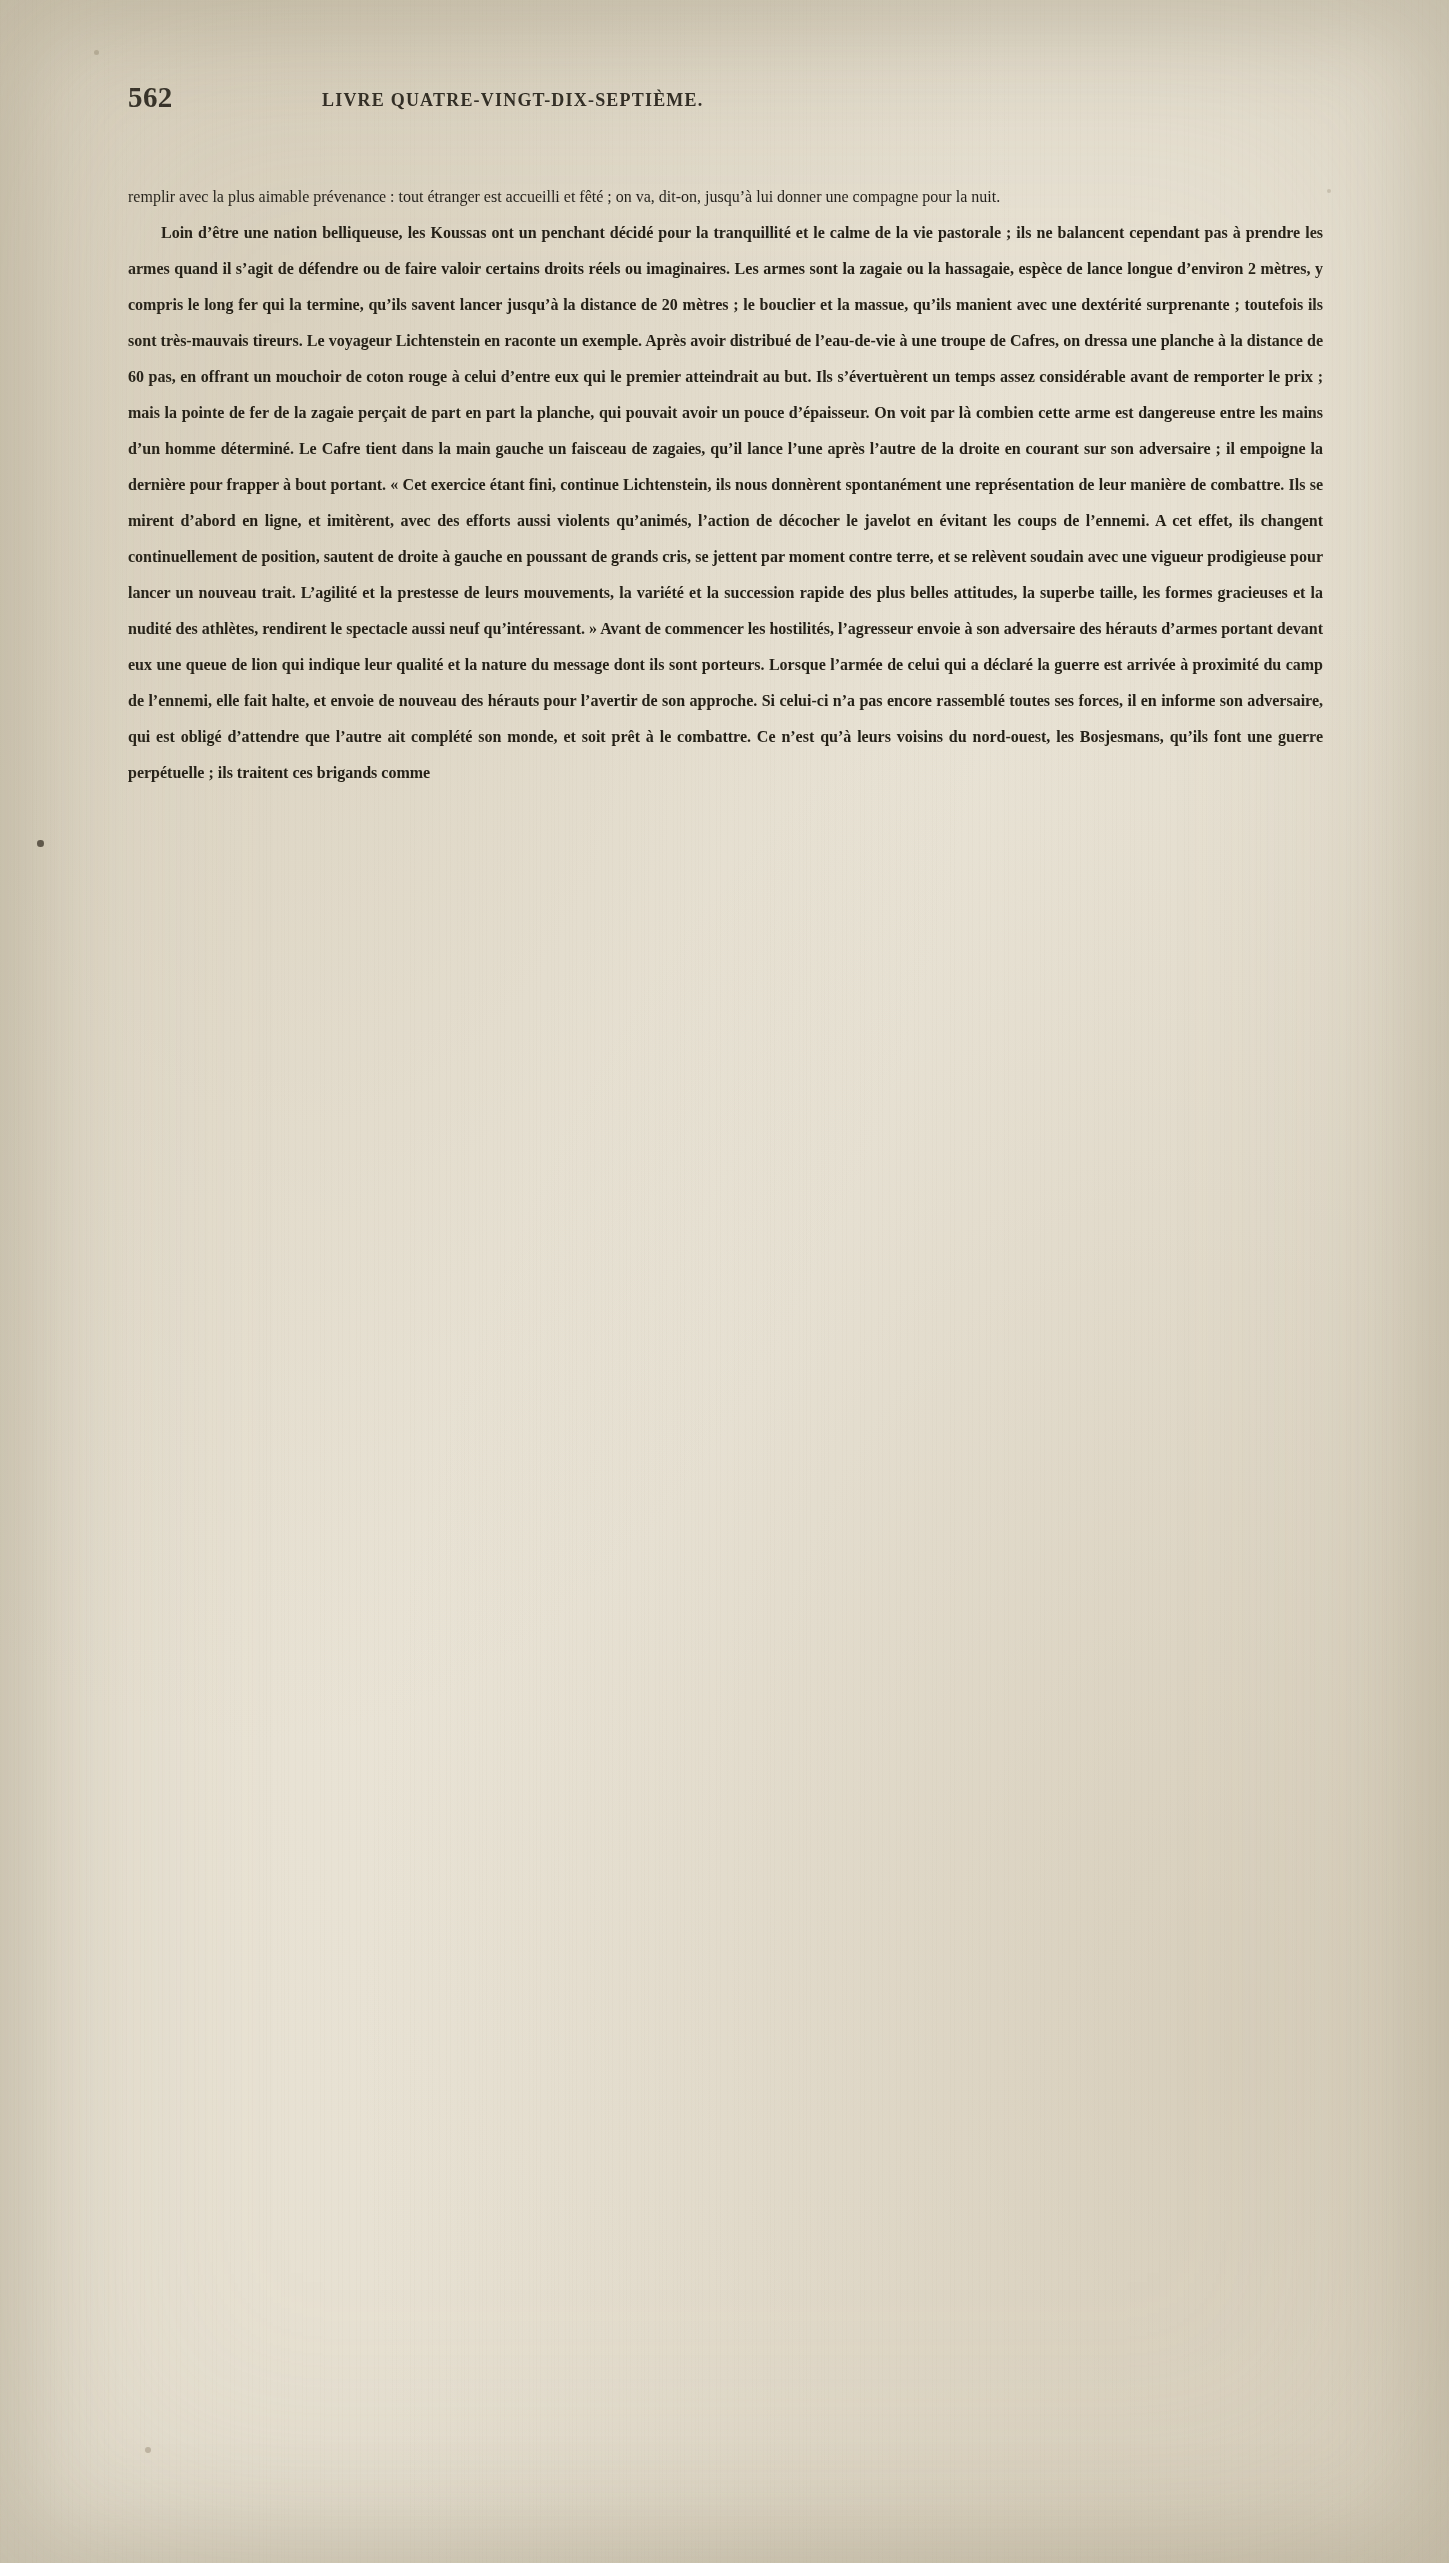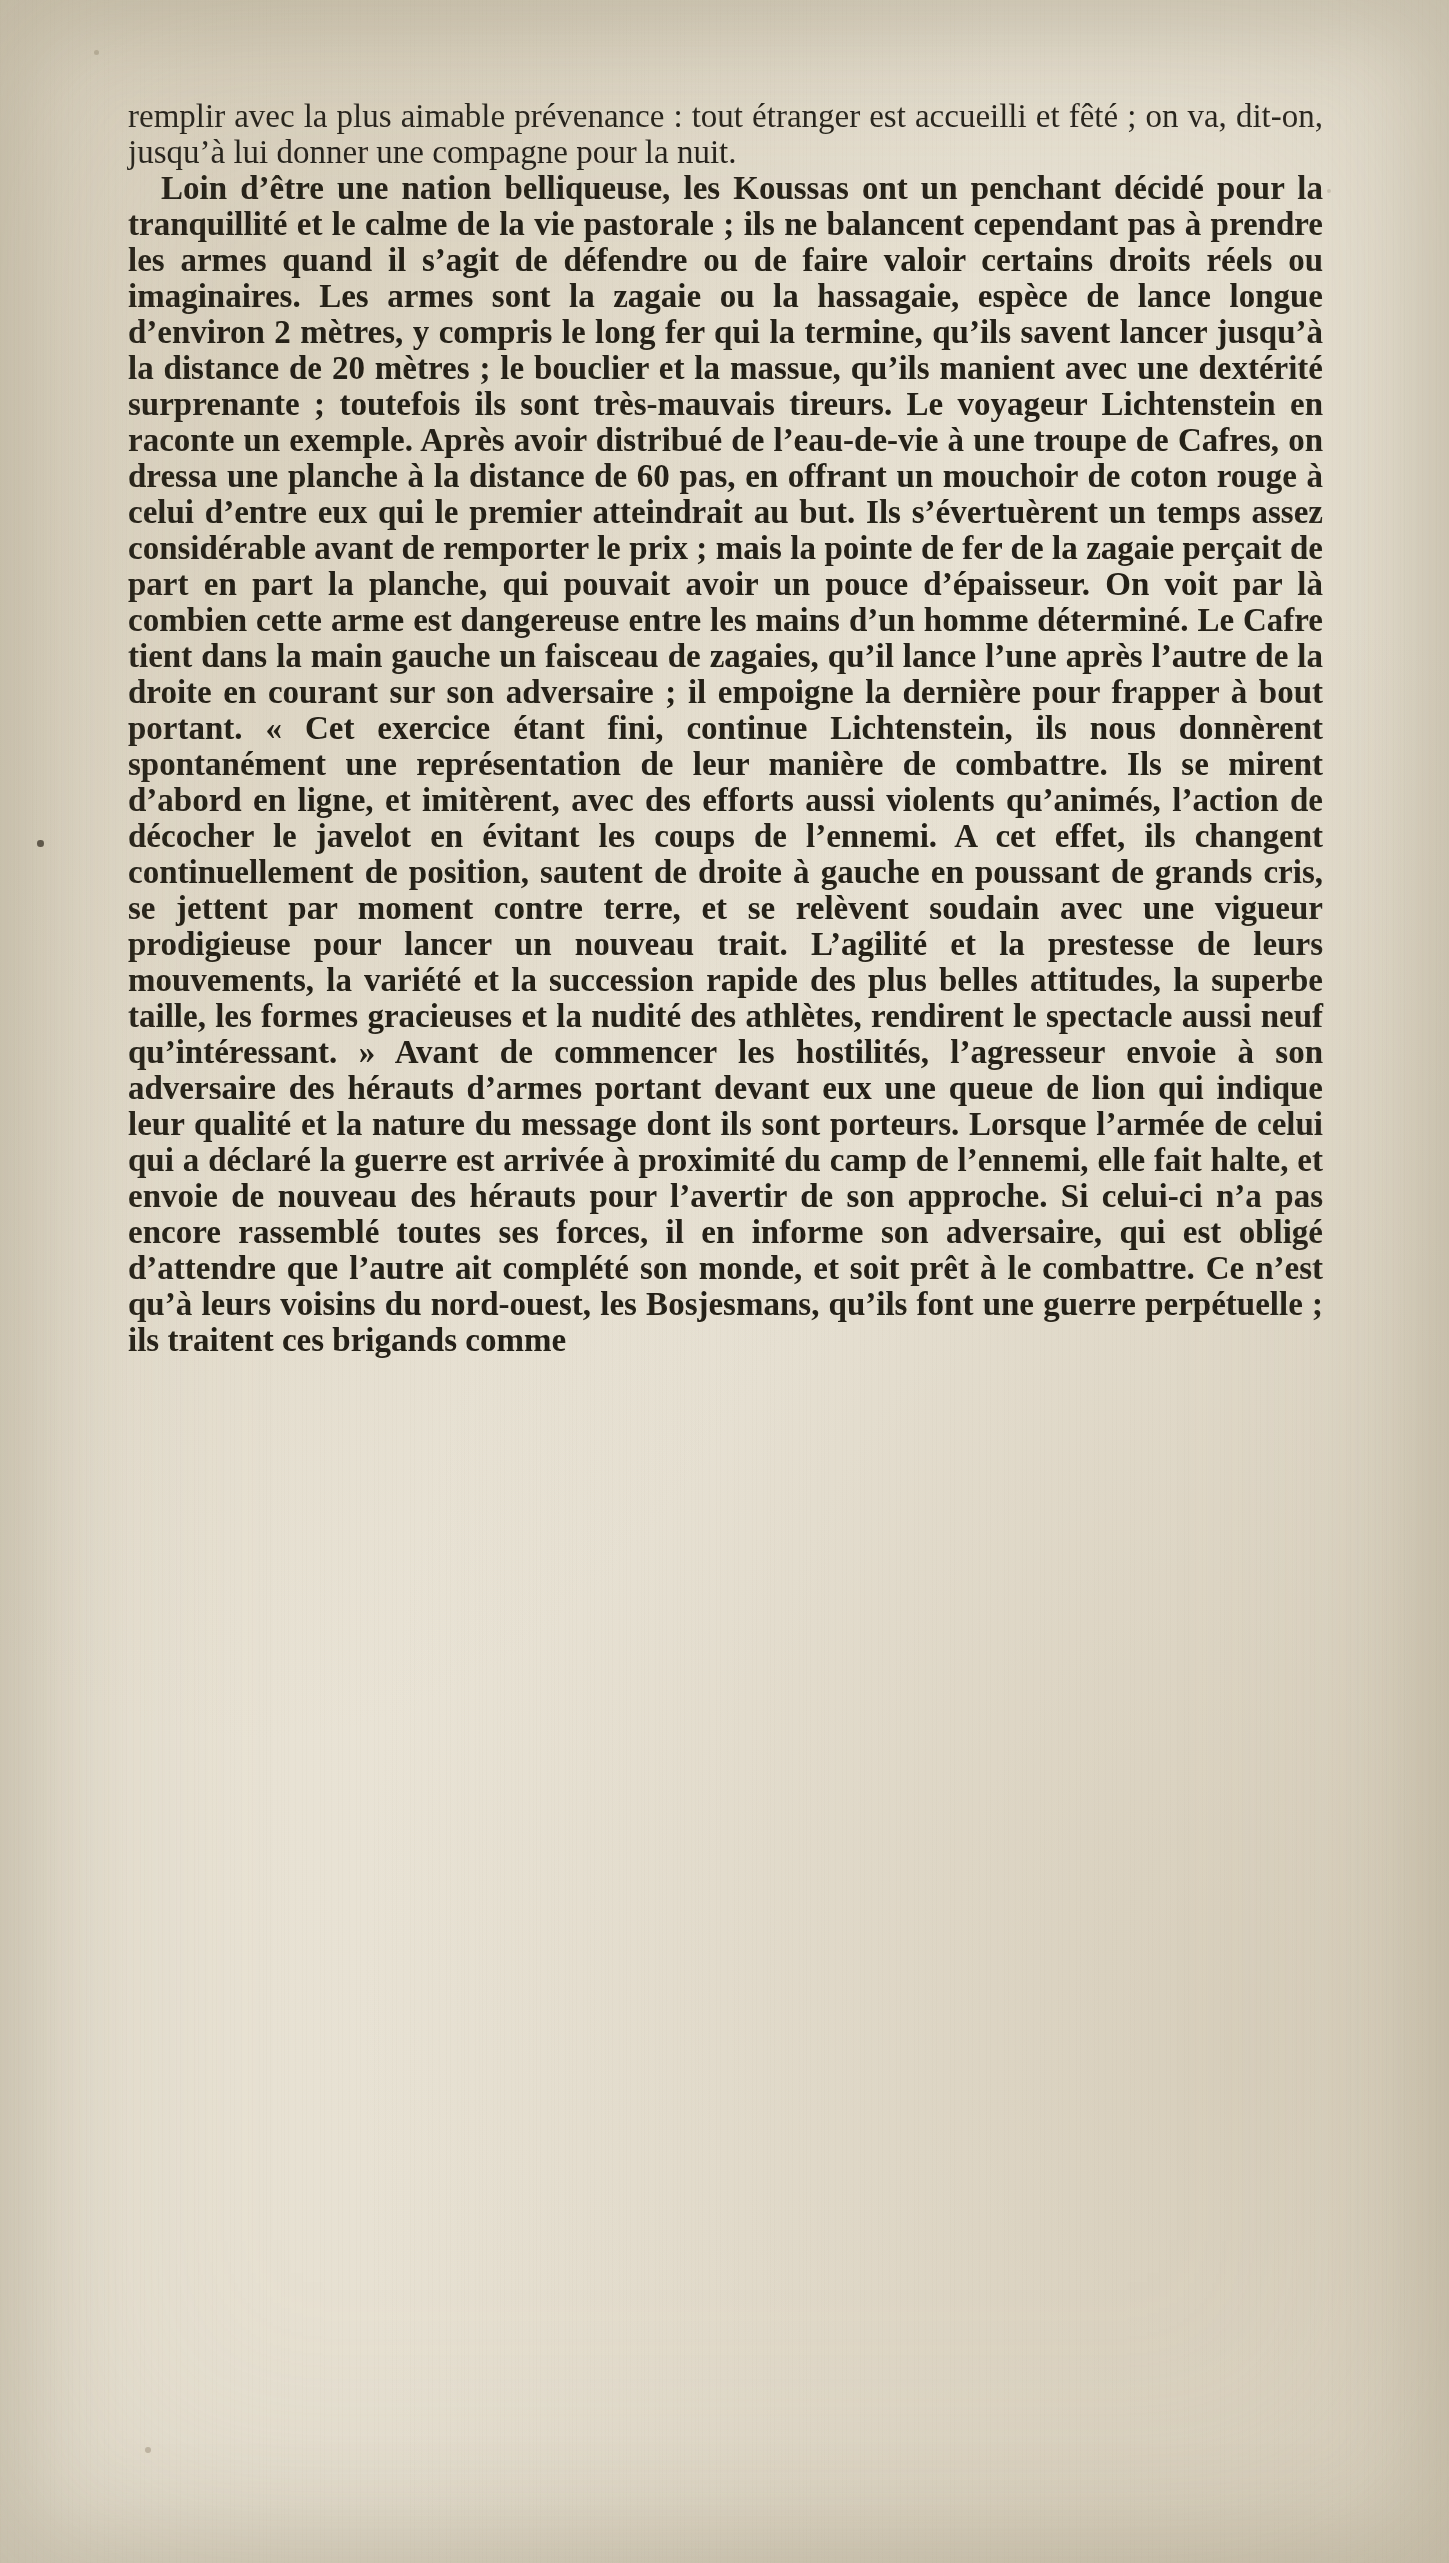--- a/index.html
+++ b/index.html
@@ -72,22 +72,22 @@
     font-family: "Liberation Serif", serif;
     font-weight: bold;
     font-size: 18px;
     letter-spacing: 1.2px;
     color: #2b2720;
     white-space: nowrap;
   }
 
   
   .body-text {
-    margin-top: 20px;
-    font-size: 33px;
+    margin-top: 51px;
+    font-size: 16px;
     line-height: 36px;
     color: #221f19;
     text-align: justify;
     text-align-last: left;
     -webkit-font-smoothing: antialiased;
   }
   .body-text p {
     margin: 0;
     text-indent: 0;
   }
@@ -123,20 +123,24 @@
 <div id="page">
 
   <div class="speck" style="left:94px;top:50px;width:5px;height:5px;"></div>
   <div class="speck" style="left:145px;top:2447px;width:5.8px;height:5.8px;"></div>
   <div class="speck" style="left:1327px;top:189px;width:4.3px;height:4.3px;opacity:.35;"></div>
 
   <div class="margin-dot"></div>
 
   <div id="content">
 
+    <div class="head-row">
+      <div class="folio">562</div>
+      <div class="running-title">LIVRE QUATRE-VINGT-DIX-SEPTIÈME.</div>
+    </div>
 
     <div class="body-text">
       <p>remplir avec la plus aimable prévenance : tout étranger est accueilli et fêté ; on va, dit-on, jusqu’à lui donner une compagne pour la nuit.</p>
       <p class="indent">Loin d’être une nation belliqueuse, les Koussas ont un penchant décidé pour la tranquillité et le calme de la vie pastorale ; ils ne balancent cependant pas à prendre les armes quand il s’agit de défendre ou de faire valoir certains droits réels ou imaginaires. Les armes sont la zagaie ou la hassagaie, espèce de lance longue d’environ 2 mètres, y compris le long fer qui la termine, qu’ils savent lancer jusqu’à la distance de 20 mètres ; le bouclier et la massue, qu’ils manient avec une dextérité surprenante ; toutefois ils sont très-mauvais tireurs. Le voyageur Lichtenstein en raconte un exemple. Après avoir distribué de l’eau-de-vie à une troupe de Cafres, on dressa une planche à la distance de 60 pas, en offrant un mouchoir de coton rouge à celui d’entre eux qui le premier atteindrait au but. Ils s’évertuèrent un temps assez considérable avant de remporter le prix ; mais la pointe de fer de la zagaie perçait de part en part la planche, qui pouvait avoir un pouce d’épaisseur. On voit par là combien cette arme est dangereuse entre les mains d’un homme déterminé. Le Cafre tient dans la main gauche un faisceau de zagaies, qu’il lance l’une après l’autre de la droite en courant sur son adversaire ; il empoigne la dernière pour frapper à bout portant. « Cet exercice étant fini, continue Lichtenstein, ils nous donnèrent spontanément une représentation de leur manière de combattre. Ils se mirent d’abord en ligne, et imitèrent, avec des efforts aussi violents qu’animés, l’action de décocher le javelot en évitant les coups de l’ennemi. A cet effet, ils changent continuellement de position, sautent de droite à gauche en poussant de grands cris, se jettent par moment contre terre, et se relèvent soudain avec une vigueur prodigieuse pour lancer un nouveau trait. L’agilité et la prestesse de leurs mouvements, la variété et la succession rapide des plus belles attitudes, la superbe taille, les formes gracieuses et la nudité des athlètes, rendirent le spectacle aussi neuf qu’intéressant. » Avant de commencer les hostilités, l’agresseur envoie à son adversaire des hérauts d’armes portant devant eux une queue de lion qui indique leur qualité et la nature du message dont ils sont porteurs. Lorsque l’armée de celui qui a déclaré la guerre est arrivée à proximité du camp de l’ennemi, elle fait halte, et envoie de nouveau des hérauts pour l’avertir de son approche. Si celui-ci n’a pas encore rassemblé toutes ses forces, il en informe son adversaire, qui est obligé d’attendre que l’autre ait complété son monde, et soit prêt à le combattre. Ce n’est qu’à leurs voisins du nord-ouest, les Bosjesmans, qu’ils font une guerre perpétuelle ; ils traitent ces brigands comme</p>
     </div>
 
   </div>
 
   <div id="grain"></div>
   <div id="vignette"></div>

